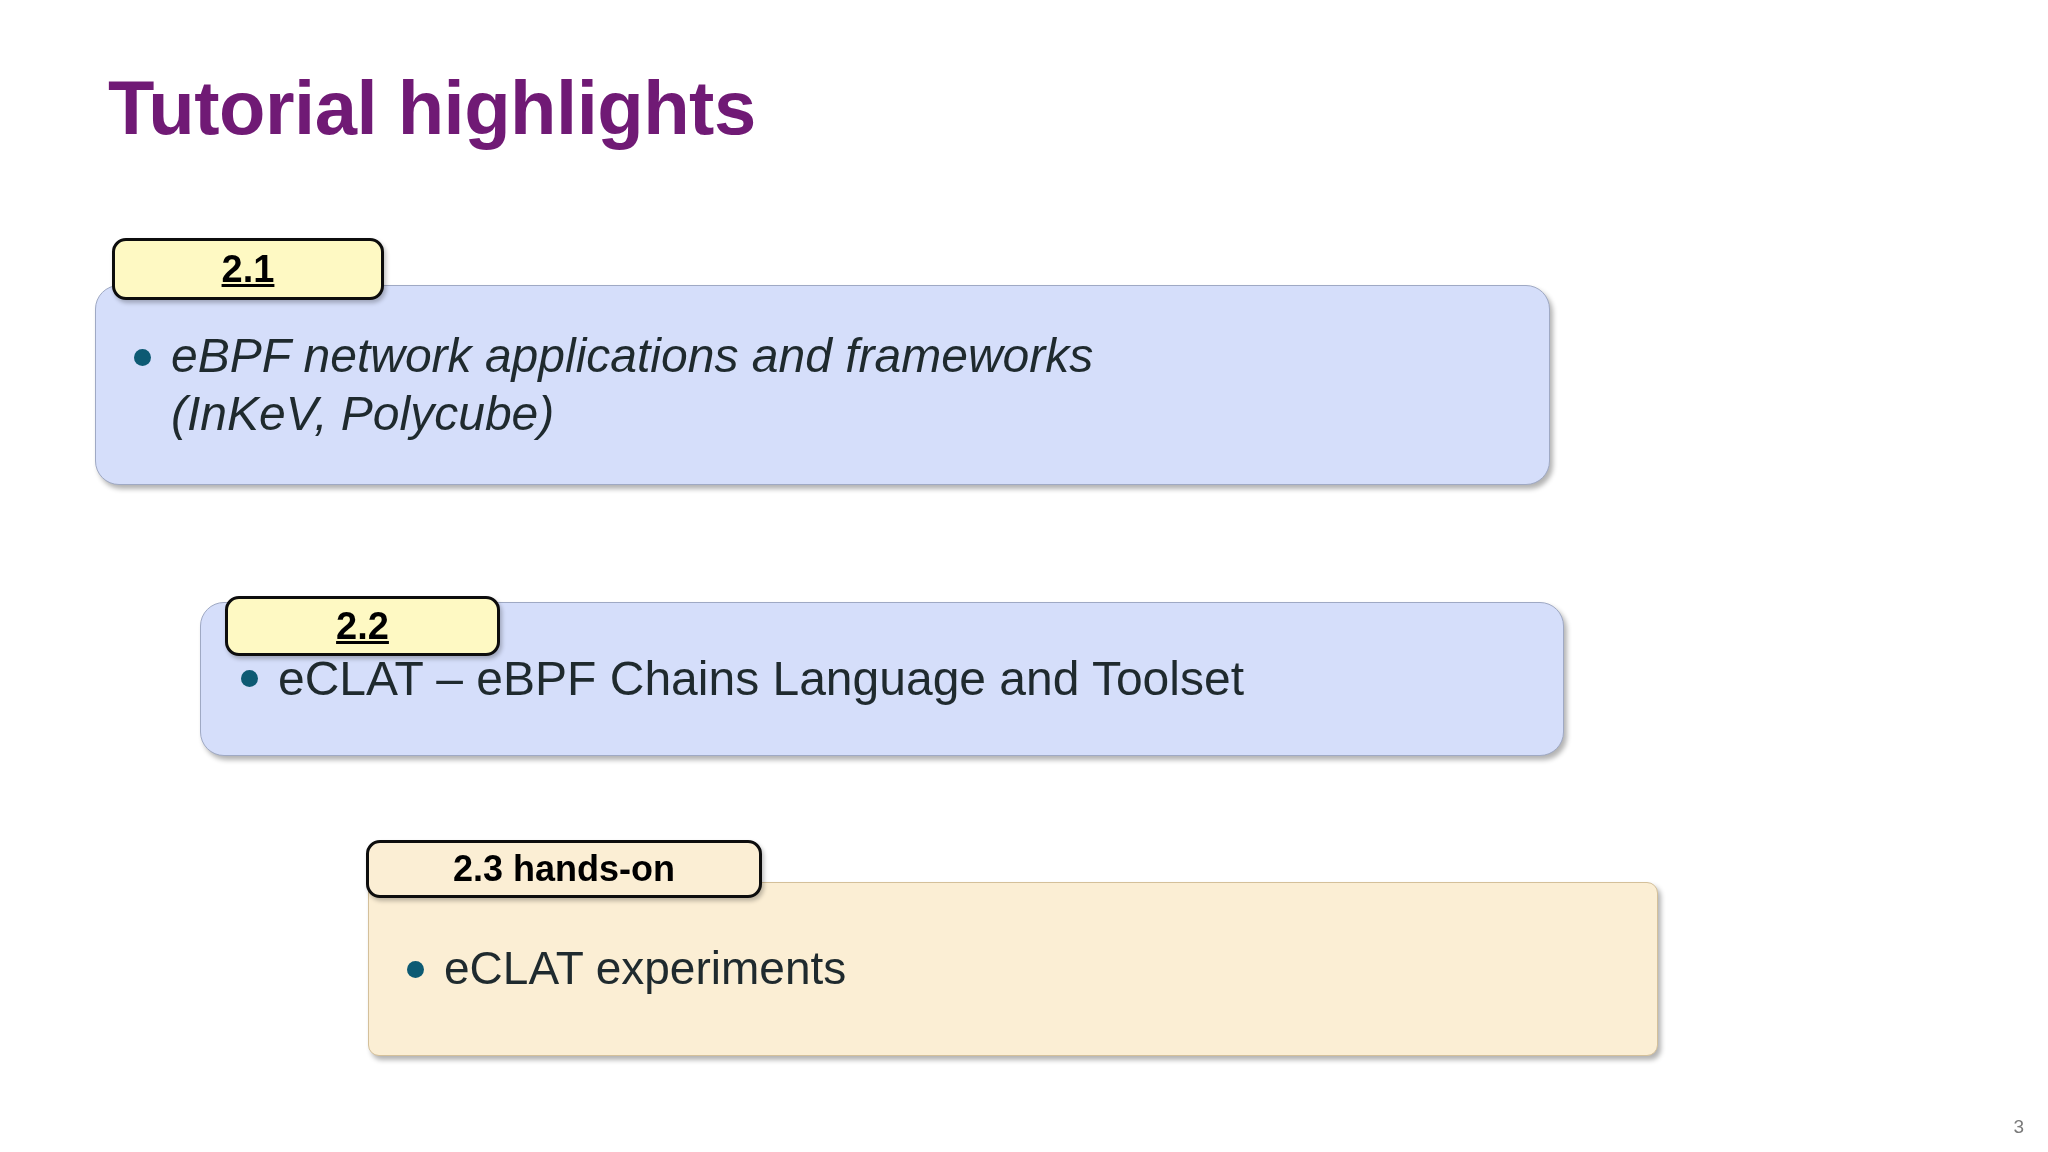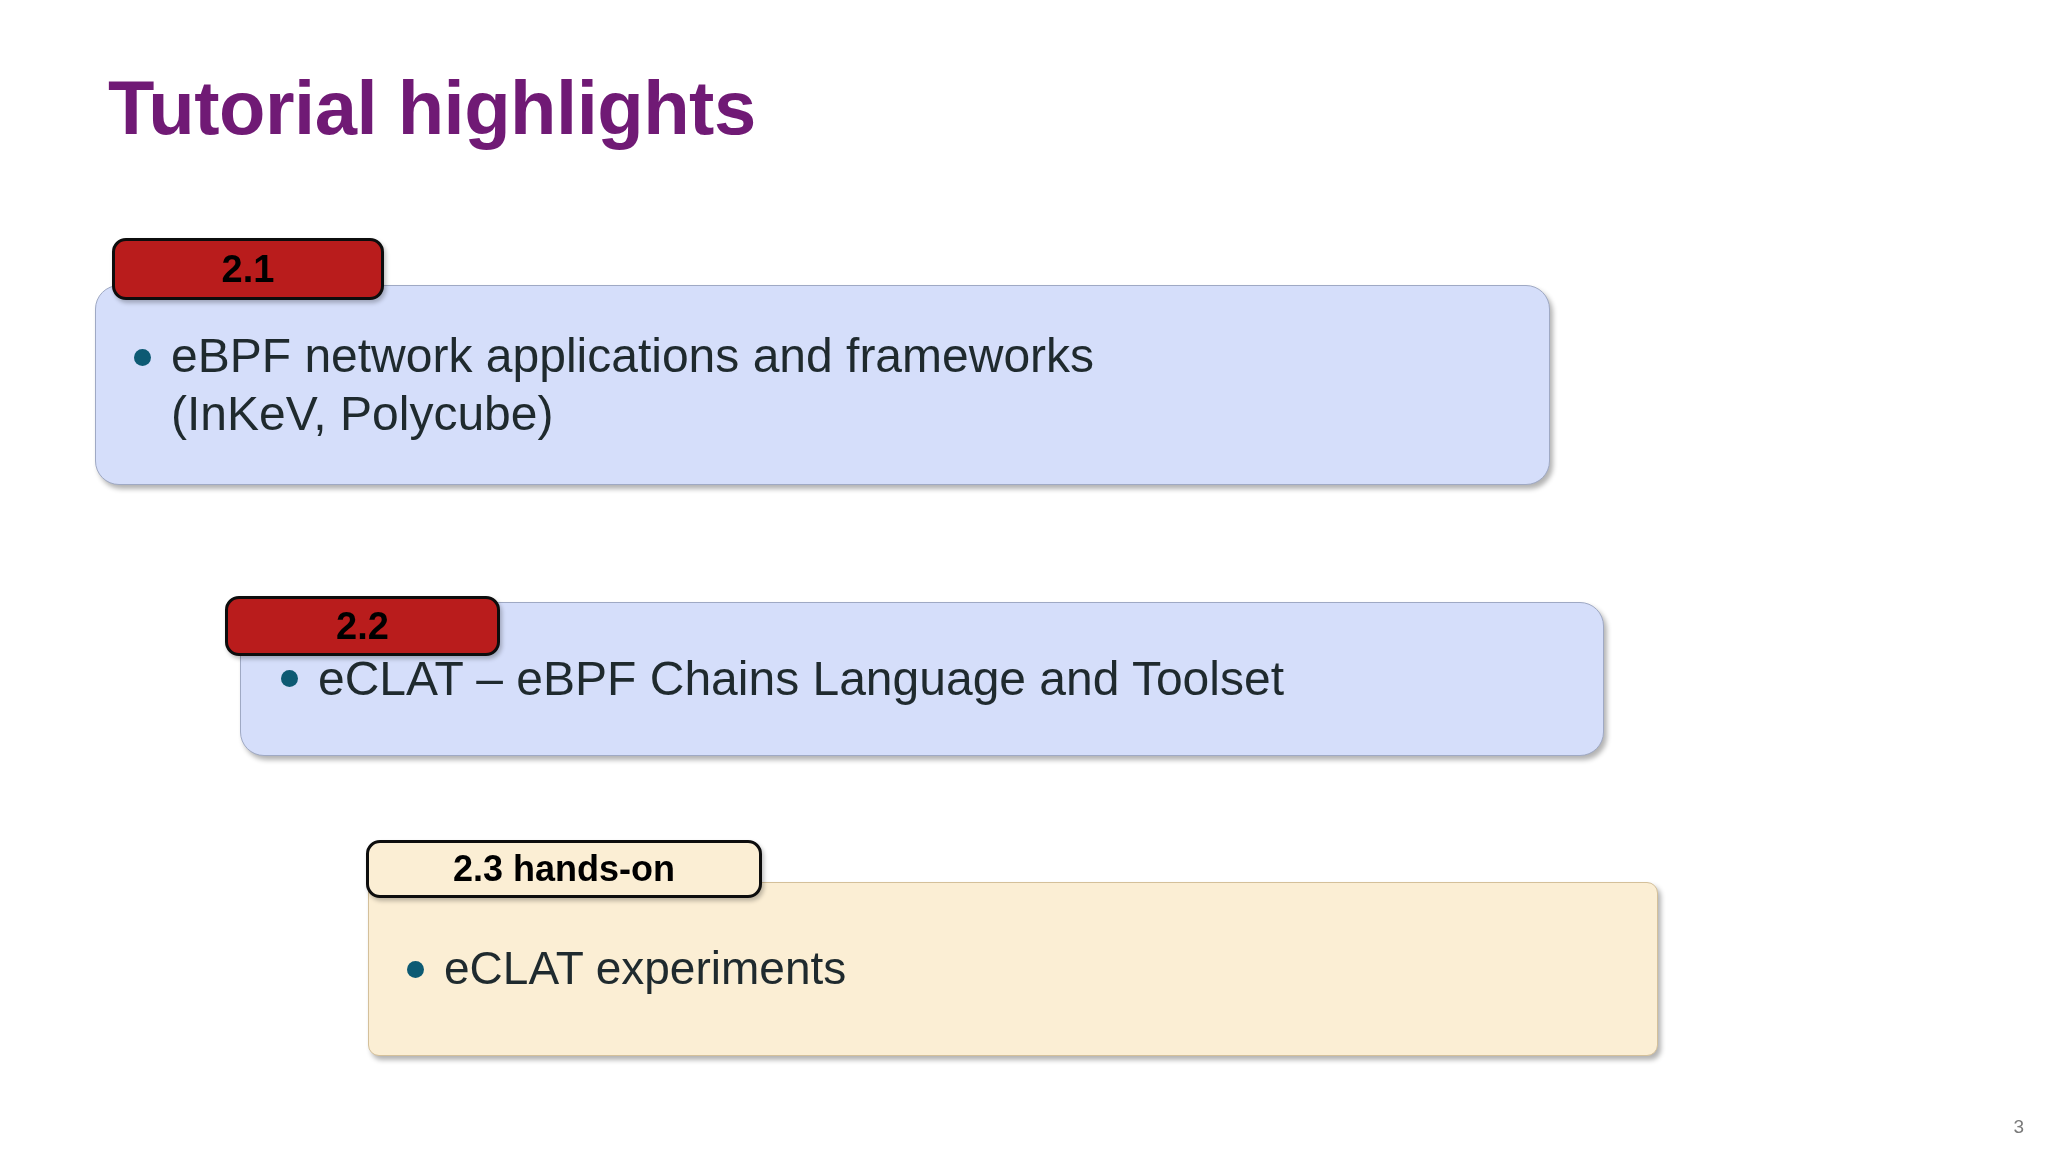--- a/index.html
+++ b/index.html
@@ -58,21 +58,22 @@
     border: 3px solid #0d0d0d;
     display: flex;
     align-items: center;
     justify-content: center;
     font-weight: bold;
     color: #000000;
     z-index: 5;
     box-shadow: 2px 3px 4px rgba(0,0,0,0.25);
   }
   .callout-tab.blue {
-    background: #b91c1c;
+    background: #fef9c3;
+    text-decoration: underline;
   }
   .callout-tab.cream {
     background: #fbeed4;
   }
 
   
   .bullet-block {
     display: flex;
     align-items: flex-start;
     width: 100%;
@@ -106,33 +107,33 @@
 </style>
 </head>
 <body>
 
 <div id="slide">
 
   <div id="slide-title">Tutorial highlights</div>
 
   <div class="callout">
     <div class="callout-body blue" style="left:95px; top:285px; width:1455px; height:200px; border-radius:24px;">
-      <div class="bullet-block" style="padding: 0 40px 0 38px;">
+      <div class="bullet-block" style="padding: 0 40px 0 38px; font-style: italic;">
         <span class="bullet-dot"></span>
         <span class="bullet-text">eBPF network applications and frameworks
 (InKeV, Polycube)</span>
       </div>
     </div>
     <div class="callout-tab blue" style="left:112px; top:238px; width:272px; height:62px; font-size:38px;">
       <span>2.1</span>
     </div>
   </div>
 
   <div class="callout">
-    <div class="callout-body blue" style="left:200px; top:602px; width:1364px; height:154px; border-radius:24px;margin-left:40px;">
+    <div class="callout-body blue" style="left:200px; top:602px; width:1364px; height:154px; border-radius:24px;">
       <div class="bullet-block" style="padding: 0 40px 0 40px; align-items:center;">
         <span class="bullet-dot" style="margin-top:0;"></span>
         <span class="bullet-text">eCLAT – eBPF Chains Language and Toolset</span>
       </div>
     </div>
     <div class="callout-tab blue" style="left:225px; top:556px; width:275px; height:60px; font-size:38px;margin-top:40px;">
       <span>2.2</span>
     </div>
   </div>
 

